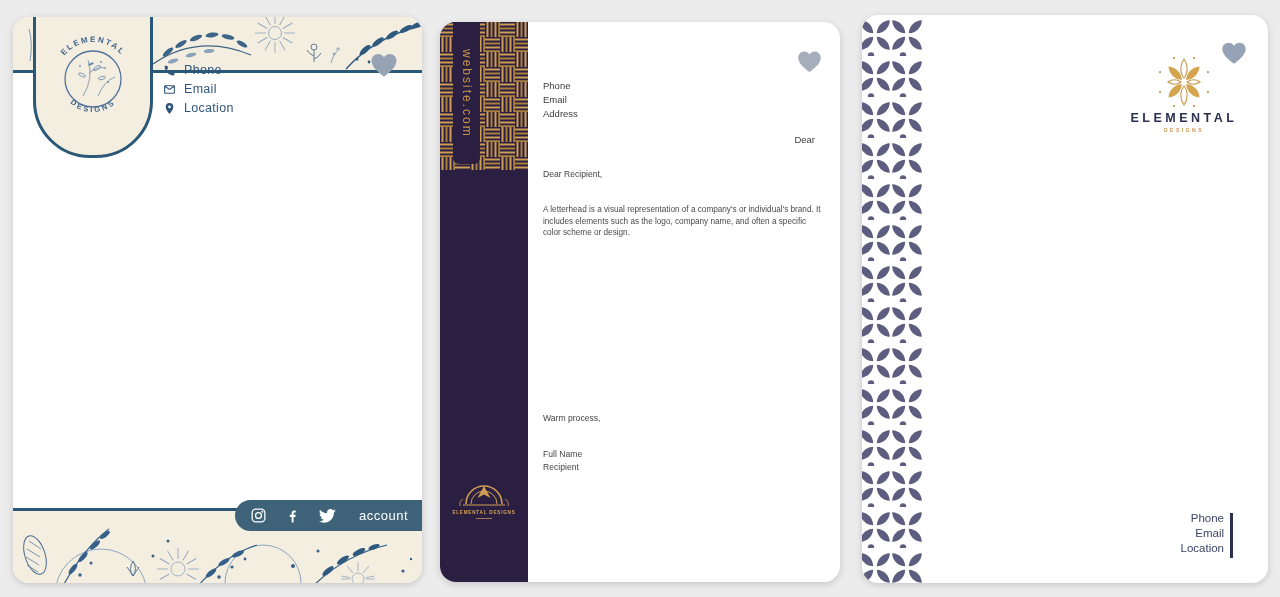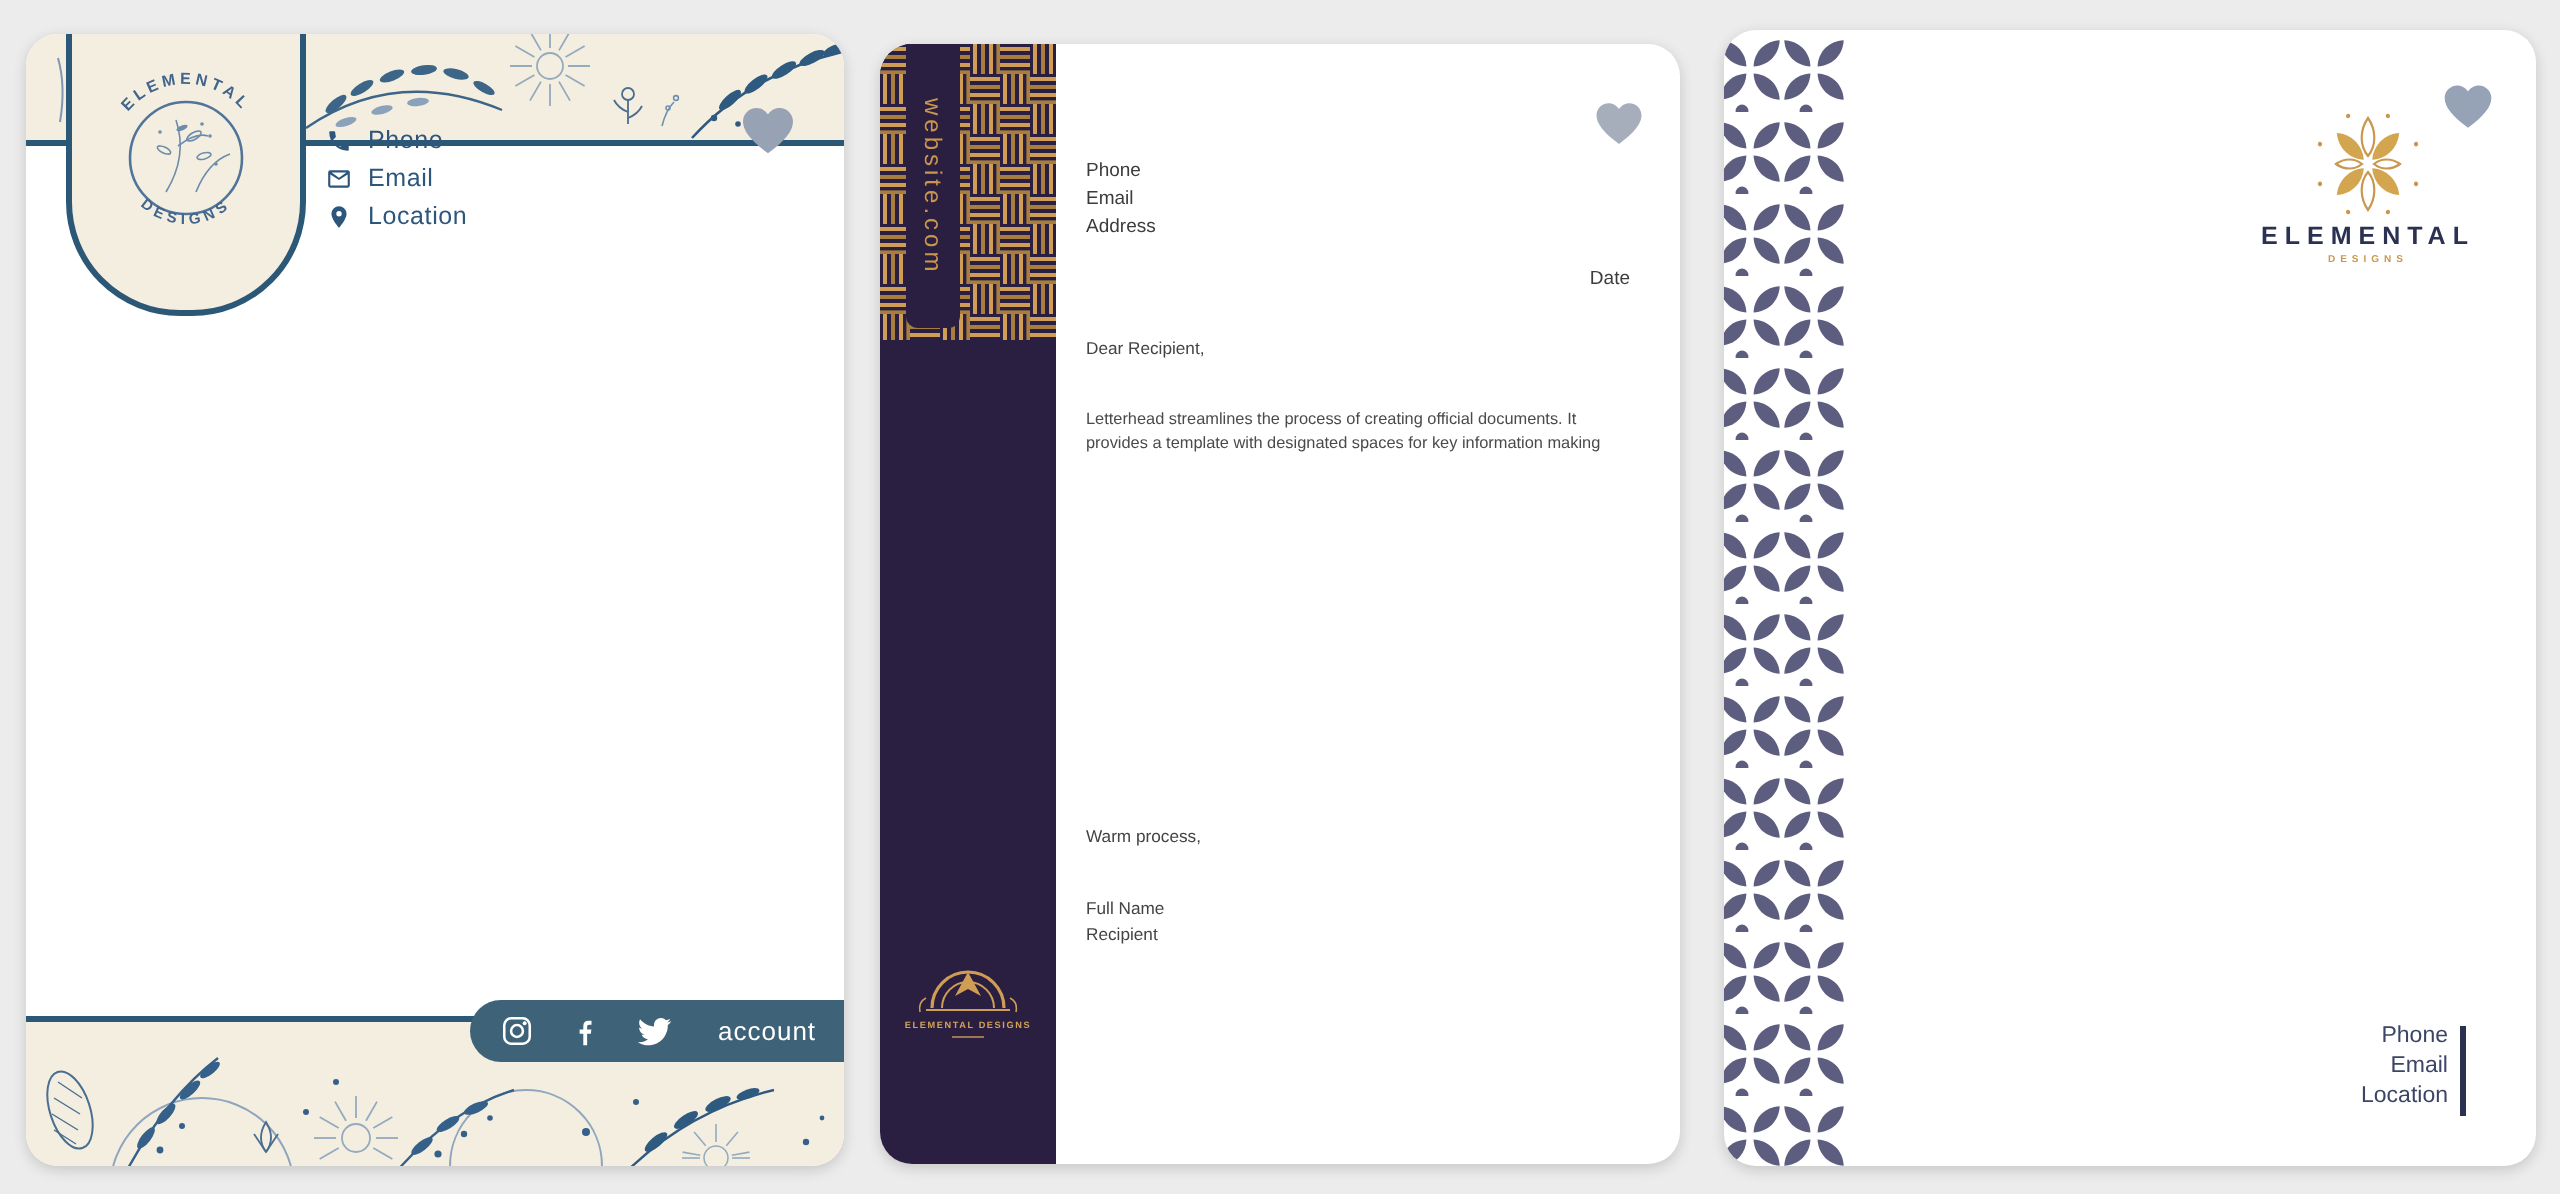--- a/index.html
+++ b/index.html
@@ -314,25 +314,25 @@
     <svg class="abs heart" style="left:356px;top:26px;width:27px;height:27px;" viewBox="0 0 24 24">
       <path d="M12 21.3C5.2 16.4 2 12.3 2 8.6 2 5.6 4.4 3.2 7.4 3.2c1.9 0 3.6 1 4.6 2.6 1-1.6 2.7-2.6 4.6-2.6 3 0 5.4 2.4 5.4 5.4 0 3.7-3.2 7.8-10 12.7z" fill="#a6aebc"></path>
     </svg>
 
     <div class="abs c2-contact">
       <div>Phone</div>
       <div>Email</div>
       <div>Address</div>
     </div>
 
-    <div class="abs c2-date">Date</div>
+    <div class="abs c2-date">Dear</div>
     <div class="abs c2-salutation">Dear Recipient,</div>
 
     <div class="abs c2-body">
-      <p>Letterhead streamlines the process of creating official documents. It provides a template with designated spaces for key information making</p>
+      <p>A letterhead is a visual representation of a company's or individual's brand. It includes elements such as the logo, company name, and often a specific color scheme or design.</p>
     </div>
 
     <div class="abs c2-closing">Warm process,</div>
     <div class="abs c2-signature">
       <div>Full Name</div>
       <div>Recipient</div>
     </div>
   </div>
 
   <div class="card" id="card3">

